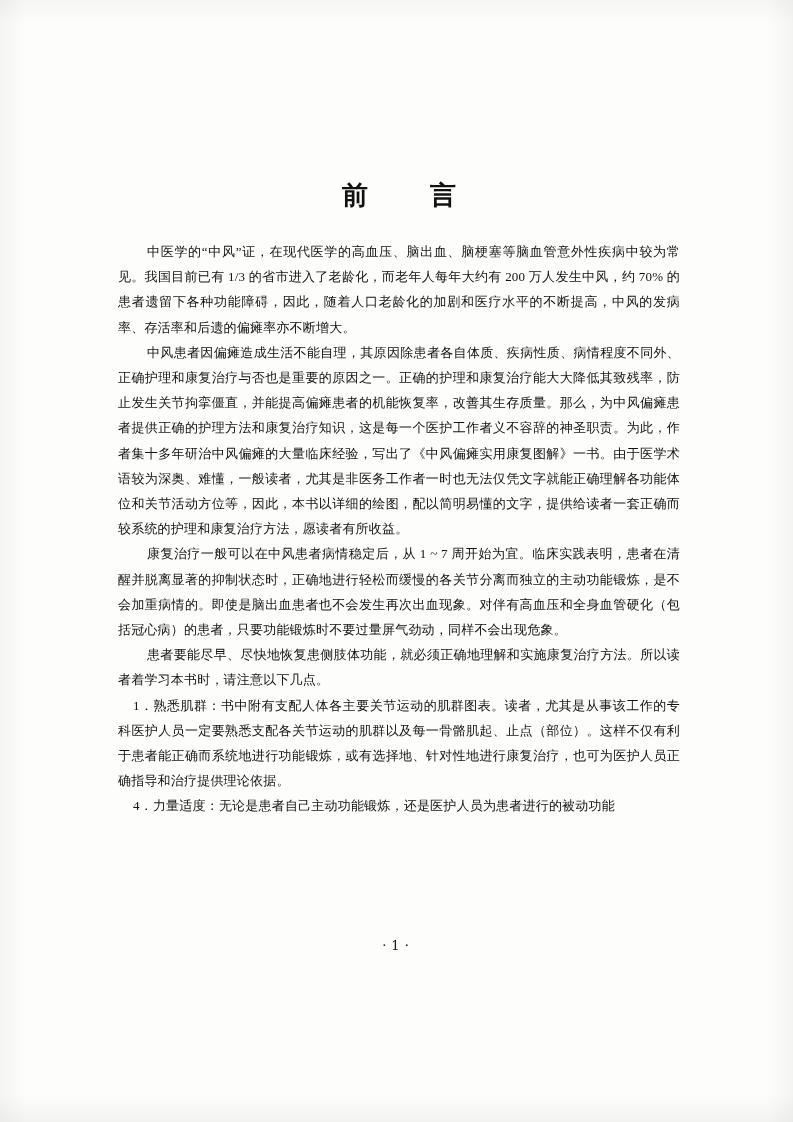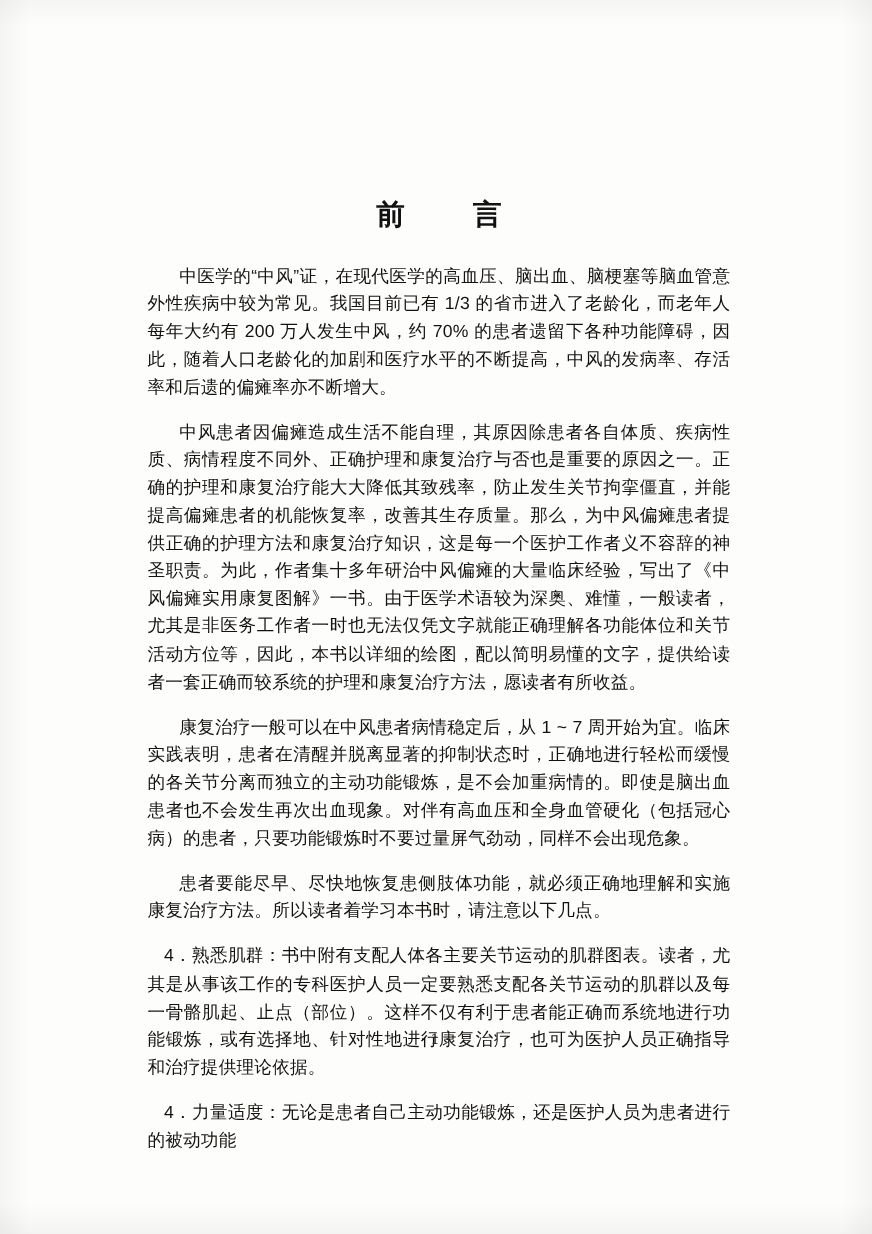--- a/index.html
+++ b/index.html
@@ -37,27 +37,27 @@
     text-align: center;
     font-family: "DejaVu Serif", serif;
     font-size: 26px;
     font-weight: bold;
     letter-spacing: 18px;
     color: #111111;
     margin: 0 0 26px 0;
     text-indent: 18px;
   }
   .para {
-    font-family: Liberation Sans, sans-serif;
-    font-size: 16px;
+    font-family: Liberation Serif, serif;
+    font-size: 13px;
     line-height: 25.2px;
     color: #14120f;
     text-align: justify;
     text-justify: inter-character;
-    margin: 16px;
+    margin: 0;
     letter-spacing: 0.2px;
   }
   .para.indent2 {
     text-indent: 29px;
   }
   .para.indent1 {
     text-indent: 15px;
   }
   .page-number {
     position: absolute;
@@ -89,21 +89,21 @@
 <div class="page">
   <div class="scan-area"></div>
 
   <div class="content">
     <h1 class="doc-title">前　言</h1>
 
     <p class="para indent2">中医学的“中风”证，在现代医学的高血压、脑出血、脑梗塞等脑血管意外性疾病中较为常见。我国目前已有 1/3 的省市进入了老龄化，而老年人每年大约有 200 万人发生中风，约 70% 的患者遗留下各种功能障碍，因此，随着人口老龄化的加剧和医疗水平的不断提高，中风的发病率、存活率和后遗的偏瘫率亦不断增大。</p>
     <p class="para indent2">中风患者因偏瘫造成生活不能自理，其原因除患者各自体质、疾病性质、病情程度不同外、正确护理和康复治疗与否也是重要的原因之一。正确的护理和康复治疗能大大降低其致残率，防止发生关节拘挛僵直，并能提高偏瘫患者的机能恢复率，改善其生存质量。那么，为中风偏瘫患者提供正确的护理方法和康复治疗知识，这是每一个医护工作者义不容辞的神圣职责。为此，作者集十多年研治中风偏瘫的大量临床经验，写出了《中风偏瘫实用康复图解》一书。由于医学术语较为深奥、难懂，一般读者，尤其是非医务工作者一时也无法仅凭文字就能正确理解各功能体位和关节活动方位等，因此，本书以详细的绘图，配以简明易懂的文字，提供给读者一套正确而较系统的护理和康复治疗方法，愿读者有所收益。</p>
     <p class="para indent2">康复治疗一般可以在中风患者病情稳定后，从 1 ~ 7 周开始为宜。临床实践表明，患者在清醒并脱离显著的抑制状态时，正确地进行轻松而缓慢的各关节分离而独立的主动功能锻炼，是不会加重病情的。即使是脑出血患者也不会发生再次出血现象。对伴有高血压和全身血管硬化（包括冠心病）的患者，只要功能锻炼时不要过量屏气劲动，同样不会出现危象。</p>
     <p class="para indent2">患者要能尽早、尽快地恢复患侧肢体功能，就必须正确地理解和实施康复治疗方法。所以读者着学习本书时，请注意以下几点。</p>
-    <p class="para indent1">4．熟悉肌群：书中附有支配人体各主要关节运动的肌群图表。读者，尤其是从事该工作的专科医护人员一定要熟悉支配各关节运动的肌群以及每一骨骼肌起、止点（部位）。这样不仅有利于患者能正确而系统地进行功能锻炼，或有选择地、针对性地进行康复治疗，也可为医护人员正确指导和治疗提供理论依据。</p>
+    <p class="para indent1">1．熟悉肌群：书中附有支配人体各主要关节运动的肌群图表。读者，尤其是从事该工作的专科医护人员一定要熟悉支配各关节运动的肌群以及每一骨骼肌起、止点（部位）。这样不仅有利于患者能正确而系统地进行功能锻炼，或有选择地、针对性地进行康复治疗，也可为医护人员正确指导和治疗提供理论依据。</p>
     <p class="para indent1">4．力量适度：无论是患者自己主动功能锻炼，还是医护人员为患者进行的被动功能</p>
   </div>
 
   <div class="page-number">
     <span class="dot">·</span><span>1</span><span class="dot">·</span>
   </div>
 
   <div class="edge left"></div>
   <div class="edge right"></div>
   <div class="edge top"></div>

